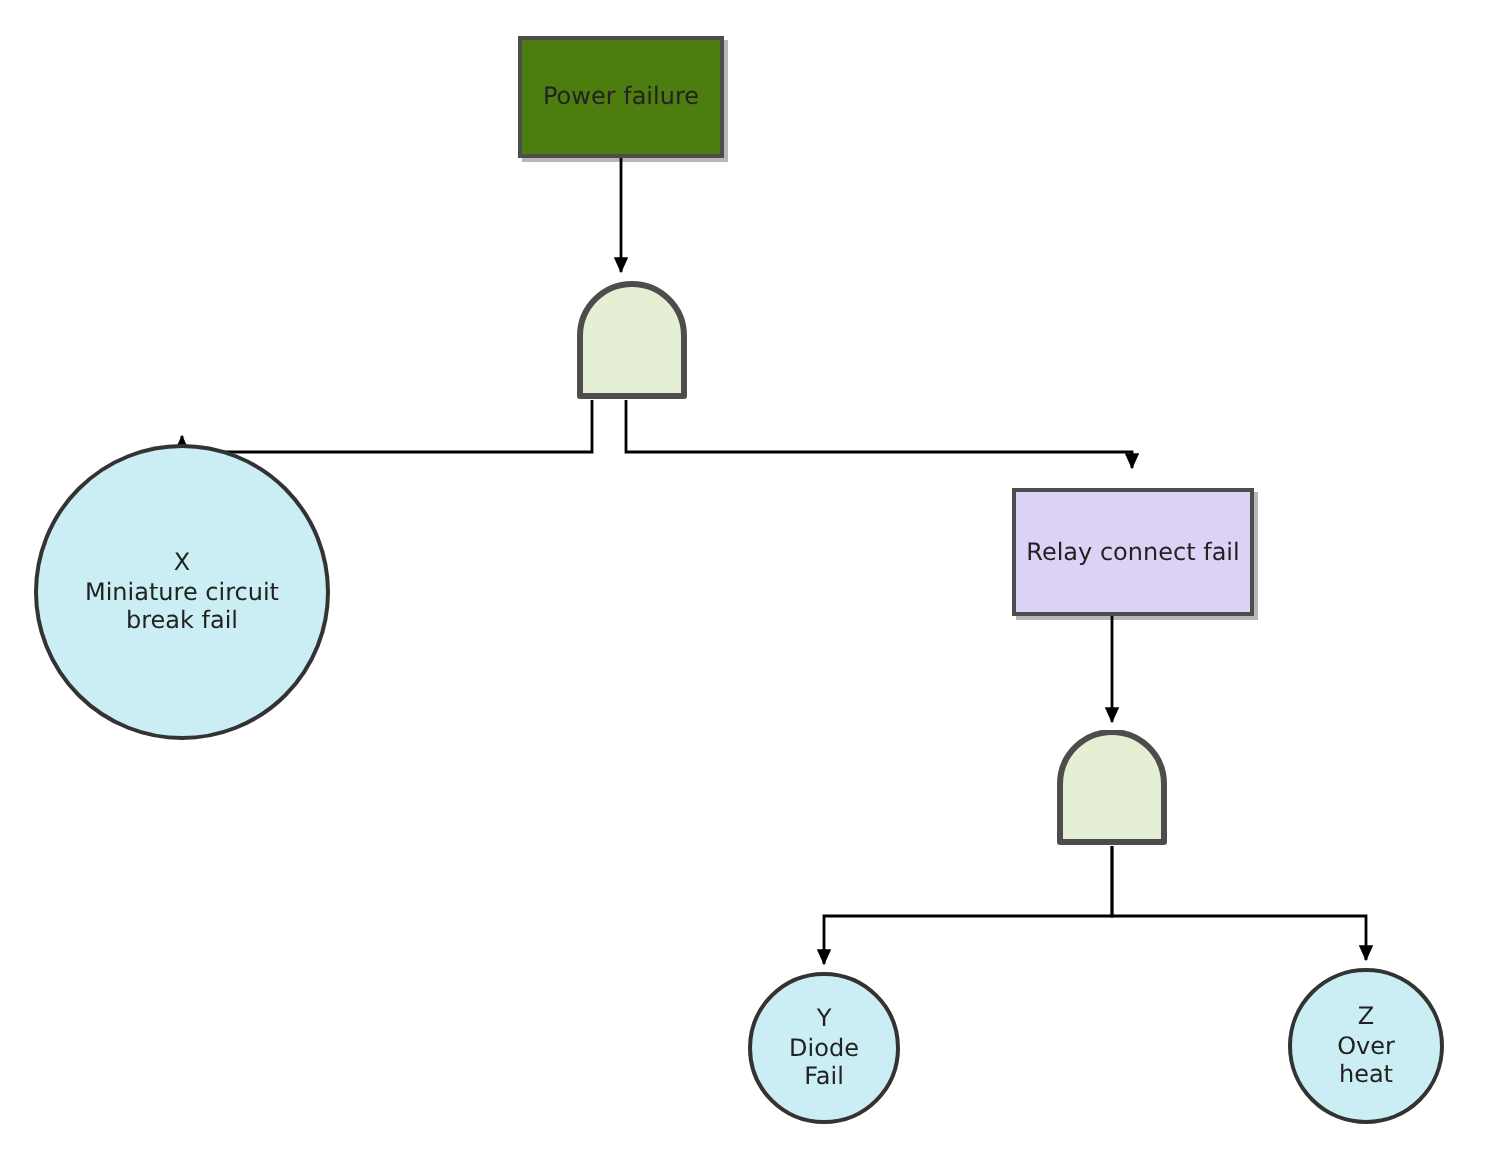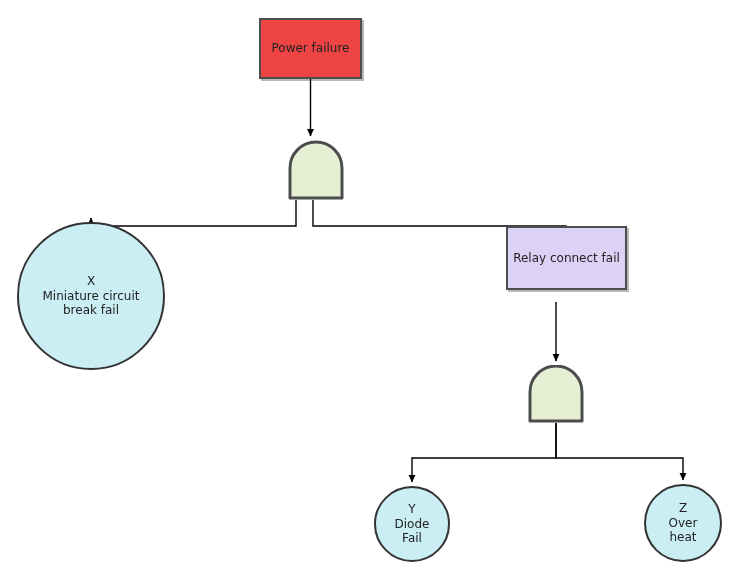--- a/index.html
+++ b/index.html
@@ -85,25 +85,25 @@
       <path d="M 2,58 L 2,28 A 26,26 0 0 1 54,28 L 54,58 Z" fill="#E4EFD4" stroke="#4d4d4d" stroke-width="3" stroke-linejoin="round"></path>
     </svg>
   </div>
 
   <div class="gate" style="left:528px; top:365px; width:56px; height:58px;">
     <svg width="56" height="58" viewBox="0 0 56 58">
       <path d="M 2,56 L 2,27 A 26,26 0 0 1 54,27 L 54,56 Z" fill="#E4EFD4" stroke="#4d4d4d" stroke-width="3" stroke-linejoin="round"></path>
     </svg>
   </div>
 
-  <div class="node node-rect" style="left:259px; top:18px; width:103px; height:61px; background:#ef4444; font-size:12px;">
+  <div class="node node-rect" style="left:259px; top:18px; width:103px; height:61px; background:#4d7c0f; font-size:12px;">
     <span class="node-label">Power failure</span>
   </div>
 
-  <div class="node node-rect" style="left:506px; top:226px; width:121px; height:64px; background:#DCD2F5; font-size:12px;">
+  <div class="node node-rect" style="left:506px; top:244px; width:121px; height:64px; background:#DCD2F5; font-size:12px;">
     <span class="node-label">Relay connect fail</span>
   </div>
 
   <div class="node node-circle" style="left:17px; top:222px; width:148px; height:148px; background:#CAEEF3; font-size:12px;">
     <span class="node-label">X
 Miniature circuit
 break fail</span>
   </div>
 
   <div class="node node-circle" style="left:374px; top:486px; width:76px; height:76px; background:#CAEEF3; font-size:12px;">

